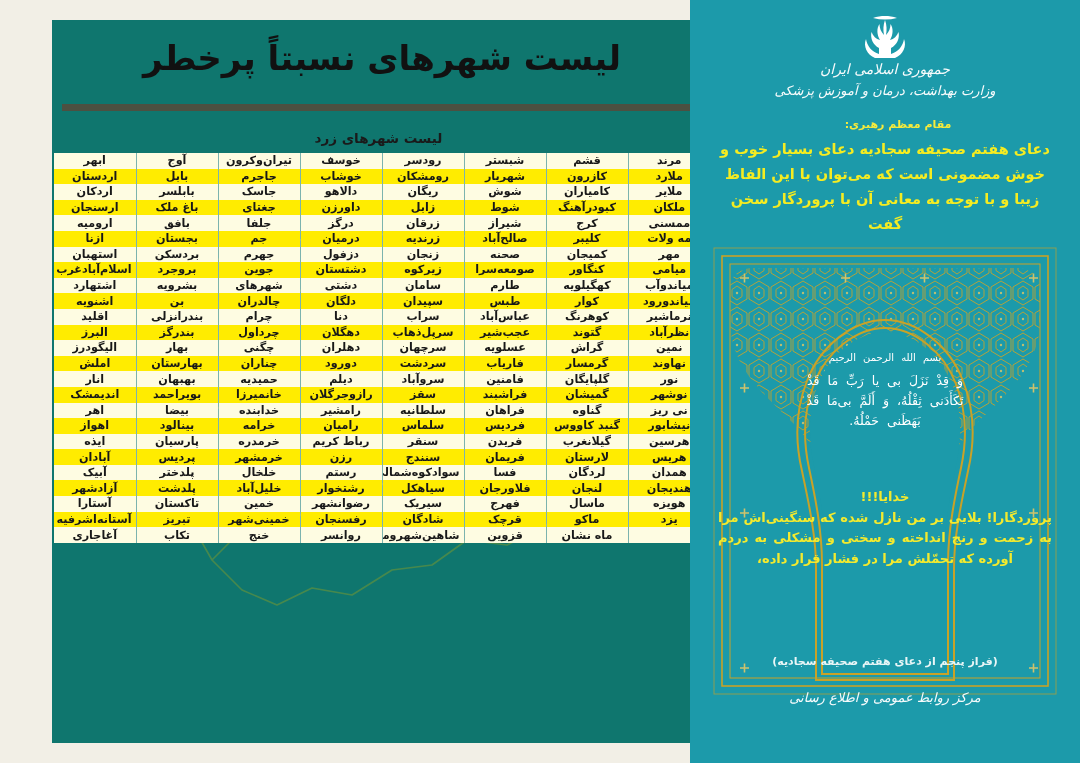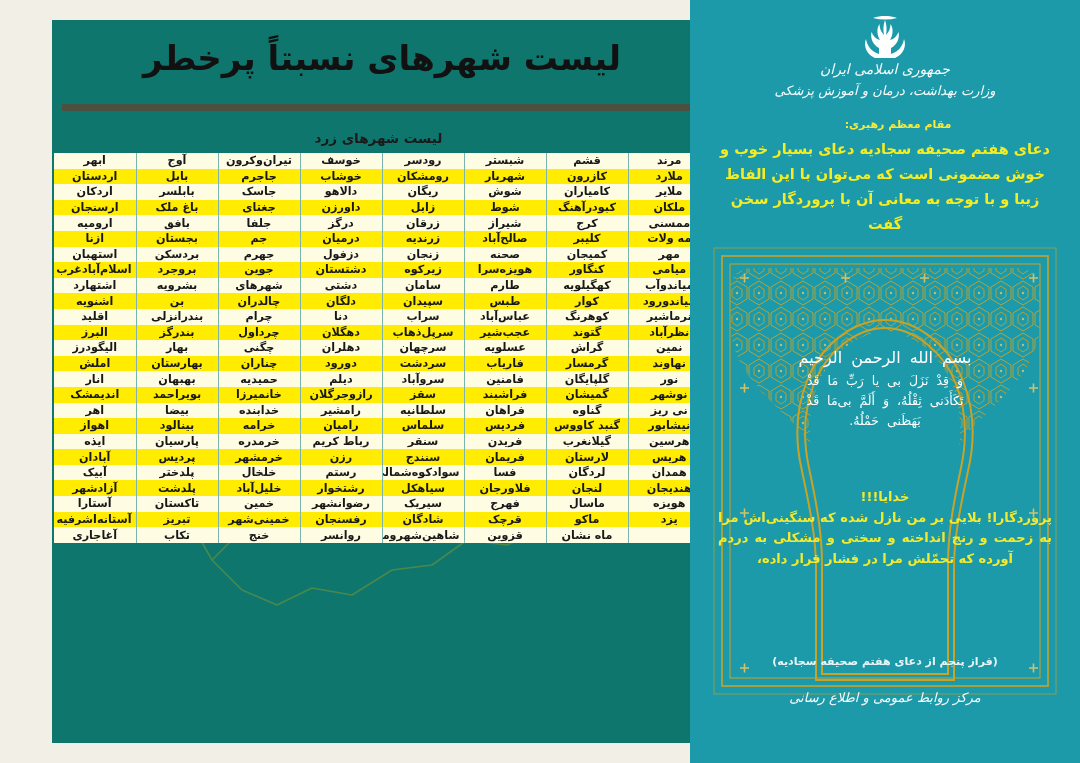--- a/index.html
+++ b/index.html
@@ -55,21 +55,21 @@
   #ornament svg{display:block;width:362px;height:468px;}
 
   .arabic-text{
     position:absolute;top:348px;left:34px;right:34px;
     text-align:center;color:#ffffff;
     font-family:"DejaVu Sans","Liberation Sans",sans-serif;
     font-size:12.5px;line-height:20px;
     direction:rtl;
     word-spacing:4px;
   }
-  .arabic-text .bismillah{font-size:16px;letter-spacing:.3px;display:block;margin-bottom:3px;}
+  .arabic-text .bismillah{font-size:10px;letter-spacing:.3px;display:block;margin-bottom:3px;}
   .arabic-text .aline{display:block;letter-spacing:1.6px;}
 
   .fa-translation{
     position:absolute;top:487px;left:28px;right:28px;
     text-align:center;color:#F3EA2E;
     font-size:13px;line-height:20.5px;font-weight:bold;
     direction:rtl;
   }
   .fa-translation .shout{display:block;margin-bottom:0;}
   .fa-translation .body{display:block;text-align:justify;text-align-last:center;letter-spacing:.2px;}
@@ -243,21 +243,21 @@
               <td>صحنه</td>
               <td>زنجان</td>
               <td>دزفول</td>
               <td>جهرم</td>
               <td>بردسکن</td>
               <td>استهبان</td>
             </tr>
             <tr class="even">
               <td>میامی</td>
               <td>کنگاور</td>
-              <td>هویزه‌سرا</td>
+              <td>صومعه‌سرا</td>
               <td>زیرکوه</td>
               <td>دشتستان</td>
               <td>جوین</td>
               <td>بروجرد</td>
               <td>اسلام‌آبادغرب</td>
             </tr>
             <tr class="odd">
               <td>میاندوآب</td>
               <td>کهگیلویه</td>
               <td>طارم</td>

